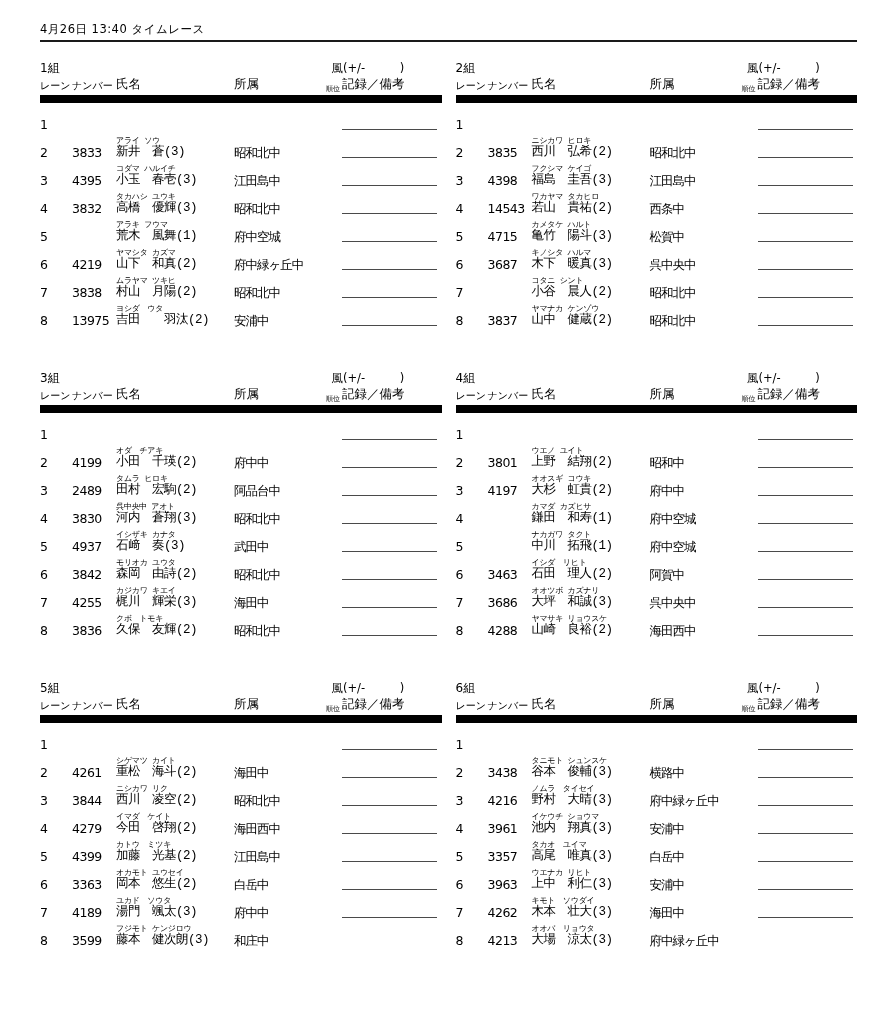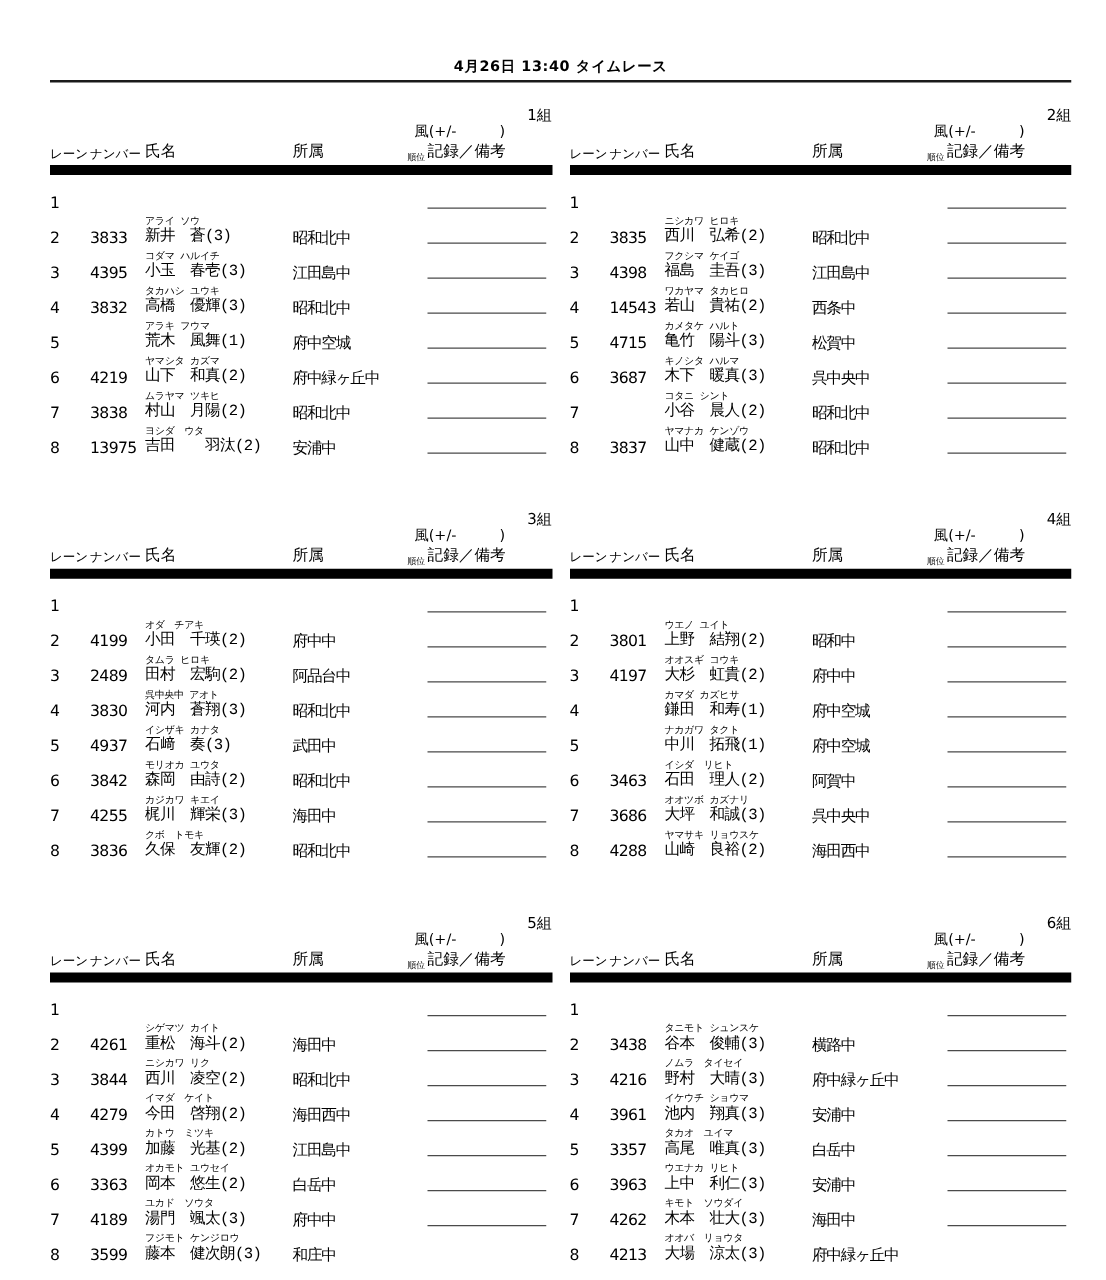--- a/index.html
+++ b/index.html
@@ -1,24 +1,24 @@
 <!DOCTYPE html>
 <html lang="ja"><head>
 <meta charset="utf-8">
 <style>
   html,body{margin:0;padding:0;background:#fff;color:#000;}
   body{width:885px;height:1024px;font-family:"DejaVu Sans",sans-serif;overflow:hidden;}
   .page{box-sizing:border-box;width:885px;height:1024px;padding:22px 28px 10px 40px;}
   .title{font-size:27px;font-weight:700;margin:0;letter-spacing:1px;}
-  .date-row{margin-top:24px;border-bottom:2px solid #1a1a1a;text-align:center;
-            font-size:11.5px;font-weight:700;padding-bottom:3px;letter-spacing:.5px;}
+  .date-row{border-bottom:2px solid #1a1a1a;text-align:left;
+            font-size:11.5px;font-weight:400;padding-bottom:3px;letter-spacing:.5px;}
   .race-info{margin-top:26px;font-size:12px;font-weight:700;letter-spacing:1px;}
   .heats{margin-top:20px;display:grid;grid-template-columns:1fr 1fr;column-gap:14px;row-gap:44px;}
   .heat{font-size:12.5px;}
-  .heat-top{display:flex;align-items:flex-end;font-size:12px;line-height:13px;flex-direction:column;}
+  .heat-top{display:flex;align-items:flex-end;font-size:12px;line-height:13px;}
   .heat-label{flex:none;}
   .wind-label{margin-left:auto;width:110px;font-size:11.5px;text-align:left;white-space:pre;}
   .col-head{display:flex;align-items:flex-end;border-bottom:8px solid #000000;padding-bottom:2px;margin-top:1px;}
   .c-lane{width:32px;font-size:10px;}
   .c-num{width:44px;font-size:10px;}
   .c-name{width:118px;font-size:12.5px;}
   .c-club{width:92px;font-size:12.5px;}
   .c-rank{width:16px;font-size:7px;line-height:8px;}
   .c-record{width:95px;font-size:12.5px;}
   .rows{margin-top:4px;}

